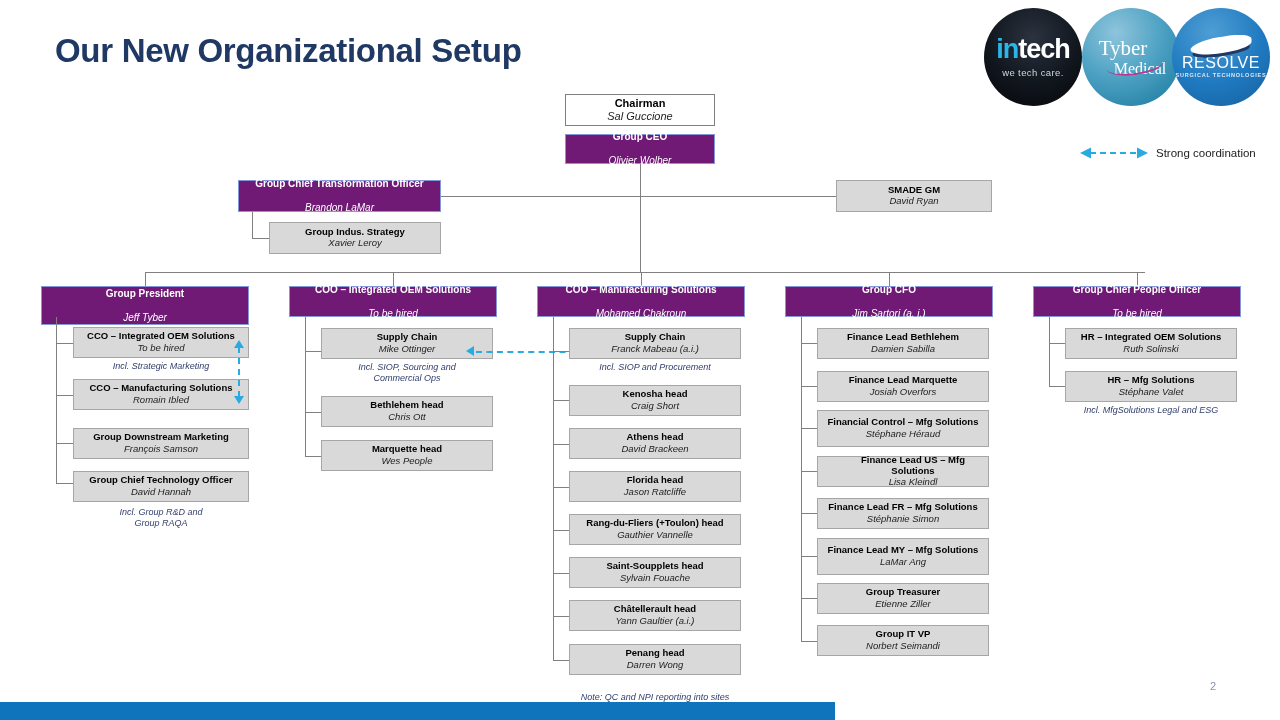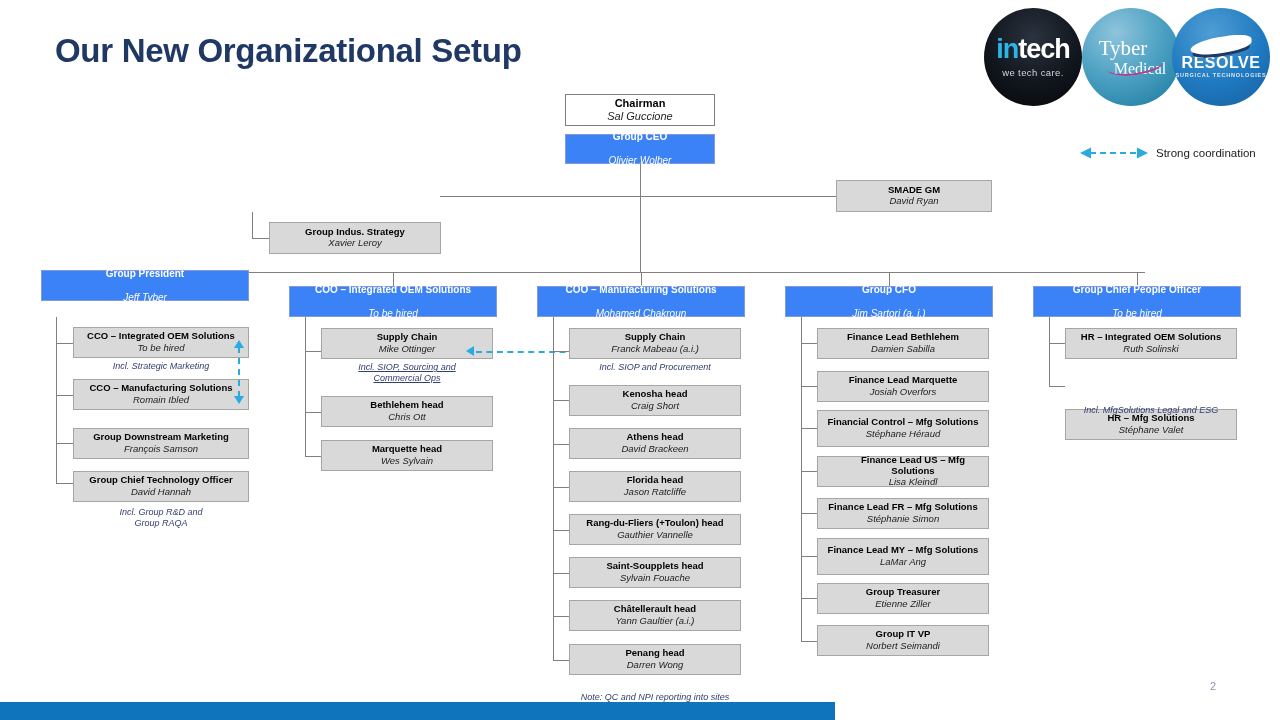--- a/index.html
+++ b/index.html
@@ -52,42 +52,42 @@
   .logo-intech .l2 { font-size: 9.5px; color:#cfd6dd; margin-top:4px; letter-spacing:0.4px;}
   .logo-resolve {
     background: radial-gradient(circle at 40% 25%, #4e9ed4 0%, #1f79c0 55%, #155f9b 100%);
     margin-left:-4px;
   }
   .logo-resolve .wave {
     width:62px; height:16px; background:#fff; border-radius:50% 50% 40% 60%;
     transform: rotate(-10deg) skewX(-10deg); margin-bottom:2px;
     box-shadow: 0 5px 0 -2px #1f3864;
   }
-  .logo-resolve .l1 { font-size:16px; font-weight:bold; color:#fff; line-height:1; letter-spacing:0.5px;}
+  .logo-resolve .l1 { font-size:16px; font-weight:normal; color:#fff; line-height:1; letter-spacing:0.5px;}
   .logo-resolve .l2 { font-size:5.5px; font-weight:bold; color:#dbe8f5; letter-spacing:0.8px; margin-top:1px;}
 
   
   .legend { position:absolute; left:1080px; top:146px; display:flex; align-items:center; gap:8px; }
   .legend-label { font-size:11.5px; color:#222; }
 
   
   .box {
     position: absolute;
     border: 1px solid #9a9a9a;
     display: flex; flex-direction: column;
     align-items: center; justify-content: center;
     text-align: center;
     padding: 2px 4px;
   }
   .box .role { font-weight: bold; font-size: 9.5px; line-height: 1.12; color:#000; }
   .box .name { font-style: italic; font-size: 9.5px; line-height: 1.15; color:#222; margin-top:1px;}
   .box.white { background:#ffffff; border-color:#7f7f7f; }
   .box.white .role { font-size: 11px; }
   .box.white .name { font-size: 11px; }
-  .box.blue  { background:#3b82f6; border-color:#8497D8;gap:12px; }
+  .box.blue  { background:#701a75; border-color:#8497D8;gap:12px; }
   .box.blue .role { color:#ffffff; font-size:10px; }
   .box.blue .name { color:#ffffff; font-size:10px; }
   .box.grey  { background:#D9D9D9; border-color:#A6A6A6; }
 
   .note {
     position:absolute; font-style:italic; font-size:9px; color:#33406e;
     text-align:center; line-height:1.25;
   }
 
   
@@ -147,38 +147,42 @@
 
   <div class="box blue" style="left:565px; top:134px; width:150px; height:30px;">
     <div class="role">Group CEO</div>
     <div class="name">Olivier Wolber</div>
   </div>
 
   <div class="vline" style="left:640px; top:164px; height:108px;"></div>
 
   <div class="hline" style="left:440px; top:196px; width:552px;"></div>
 
+  <div class="box blue" style="left:238px; top:180px; width:203px; height:32px;">
+    <div class="role">Group Chief Transformation Officer</div>
+    <div class="name">Brandon LaMar</div>
+  </div>
 
   <div class="vline" style="left:252px; top:212px; height:26px;"></div>
   <div class="hline" style="left:252px; top:238px; width:17px;"></div>
 
   <div class="box grey" style="left:836px; top:180px; width:156px; height:32px;">
     <div class="role">SMADE GM</div>
     <div class="name">David Ryan</div>
   </div>
 
   <div class="box grey" style="left:269px; top:222px; width:172px; height:32px;">
     <div class="role">Group Indus. Strategy</div>
     <div class="name">Xavier Leroy</div>
   </div>
 
   <div class="hline" style="left:145px; top:272px; width:1000px;"></div>
 
   <div class="vline" style="left:145px; top:272px; height:14px;"></div>
-  <div class="box blue" style="left:41px; top:270px; width:208px; height:31px;">
+  <div class="box blue" style="left:41px; top:286px; width:208px; height:39px;">
     <div class="role">Group President</div>
     <div class="name">Jeff Tyber</div>
   </div>
   <div class="vline" style="left:56px; top:317px; height:166px;"></div>
 
   <div class="hline" style="left:56px; top:343px; width:17px;"></div>
   <div class="box grey" style="left:73px; top:327px; width:176px; height:31px;">
     <div class="role">CCO – Integrated OEM Solutions</div>
     <div class="name">To be hired</div>
   </div>
@@ -213,33 +217,33 @@
     <div class="role">COO – Integrated OEM Solutions</div>
     <div class="name">To be hired</div>
   </div>
   <div class="vline" style="left:305px; top:317px; height:139px;"></div>
 
   <div class="hline" style="left:305px; top:351px; width:16px;"></div>
   <div class="box grey" style="left:321px; top:328px; width:172px; height:31px;">
     <div class="role">Supply Chain</div>
     <div class="name">Mike Ottinger</div>
   </div>
-  <div class="note" style="left:321px; top:362px; width:172px; white-space:pre-line;text-decoration:underline;">Incl. SIOP, Sourcing and
+  <div class="note" style="left:321px; top:362px; width:172px; white-space:pre-line;">Incl. SIOP, Sourcing and
 Commercial Ops</div>
 
   <div class="hline" style="left:305px; top:412px; width:16px;"></div>
   <div class="box grey" style="left:321px; top:396px; width:172px; height:31px;">
     <div class="role">Bethlehem head</div>
     <div class="name">Chris Ott</div>
   </div>
 
   <div class="hline" style="left:305px; top:456px; width:16px;"></div>
   <div class="box grey" style="left:321px; top:440px; width:172px; height:31px;">
     <div class="role">Marquette head</div>
-    <div class="name">Wes Sylvain</div>
+    <div class="name">Wes People</div>
   </div>
 
   <div class="coord-h" style="left:476px; top:351px; width:100px;"></div>
   <div class="arrow-l" style="left:466px; top:346px;"></div>
   <div class="arrow-r" style="left:576px; top:346px;"></div>
 
   <div class="vline" style="left:641px; top:272px; height:14px;"></div>
   <div class="box blue" style="left:537px; top:286px; width:208px; height:31px;">
     <div class="role">COO – Manufacturing Solutions</div>
     <div class="name">Mohamed Chakroun</div>
@@ -359,21 +363,21 @@
   </div>
   <div class="vline" style="left:1049px; top:317px; height:69px;"></div>
 
   <div class="hline" style="left:1049px; top:343px; width:16px;"></div>
   <div class="box grey" style="left:1065px; top:328px; width:172px; height:31px;">
     <div class="role">HR – Integrated OEM Solutions</div>
     <div class="name">Ruth Solinski</div>
   </div>
 
   <div class="hline" style="left:1049px; top:386px; width:16px;"></div>
-  <div class="box grey" style="left:1065px; top:371px; width:172px; height:31px;margin-top:38px;">
+  <div class="box grey" style="left:1065px; top:371px; width:172px; height:31px;">
     <div class="role">HR – Mfg Solutions</div>
     <div class="name">Stéphane Valet</div>
   </div>
 
   <div class="note" style="left:1045px; top:405px; width:212px;font-style:italic;">Incl. MfgSolutions Legal and ESG</div>
 
   <div class="footer-bar"></div>
   <div class="page-num">2</div>
 
 </div>

